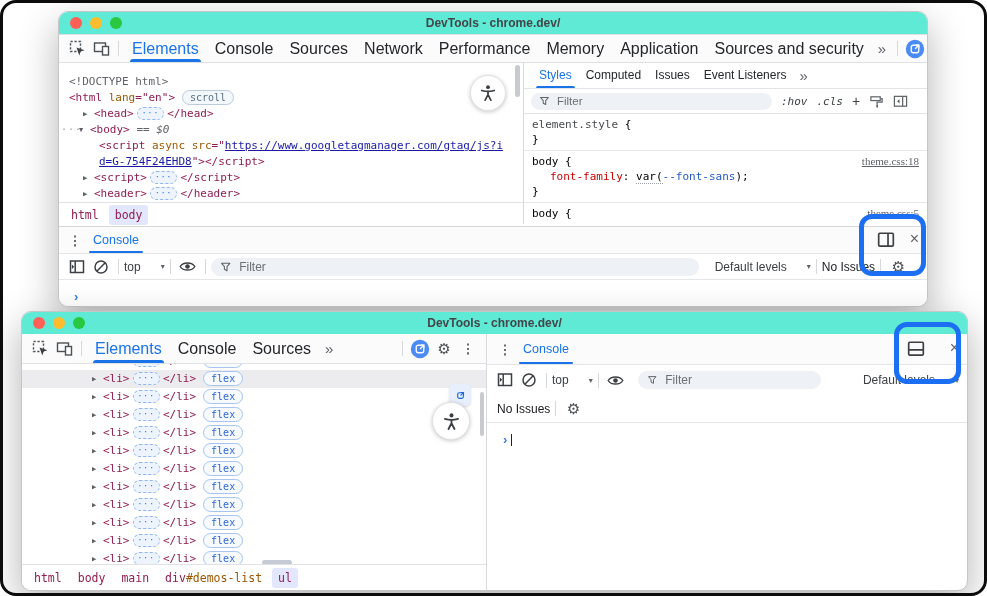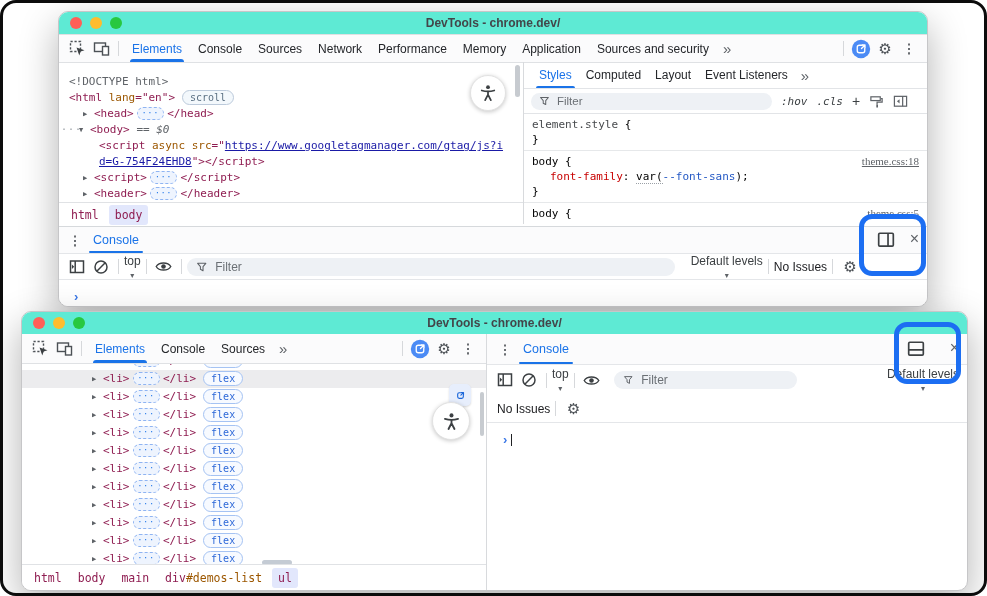--- a/index.html
+++ b/index.html
@@ -11,21 +11,21 @@
   .w-bottom{left:18px;top:308px;width:947px;height:280px;z-index:5;}
   .titlebar{height:22px;background:#5eead4;border-bottom:1px solid #e0e0e2;position:relative;display:flex;align-items:center;justify-content:center;}
   .lights{position:absolute;left:11px;top:5px;display:flex;gap:8px;}
   .light{width:12px;height:12px;border-radius:50%;}
   .l-red{background:#ff5f57}.l-yel{background:#febc2e}.l-grn{background:#28c840}
   .title{font-size:12px;font-weight:bold;color:#43464a;}
 
   
   .toolbar{display:flex;align-items:center;background:#fbfbfc;border-bottom:1px solid #dfe1e4;box-sizing:border-box;}
   .main-toolbar{height:28px;padding:0 6px;}
-  .tab{height:100%;display:flex;align-items:center;padding:0 8px;font-size:12px;color:#24262a;position:relative;cursor:default;white-space:nowrap;}
+  .tab{height:100%;display:flex;align-items:center;padding:0 8px;font-size:16px;color:#24262a;position:relative;cursor:default;white-space:nowrap;}
   .tab.sel{color:#1a73e8;}
   .tab.sel::after{content:"";position:absolute;left:6px;right:6px;bottom:0;height:3px;border-radius:3px 3px 0 0;background:#1a73e8;}
   .vsep{width:1px;height:15px;background:#d6d8db;margin:0 5px;flex:0 0 auto;}
   .tbtn{width:24px;height:24px;display:flex;align-items:center;justify-content:center;color:#4c5156;flex:0 0 auto;}
   .overflow{font-size:15px;color:#5f6368;padding:0 6px;}
   .gear{font-size:15px;color:#4c5156;line-height:1;}
   .kebab{font-size:13px;font-weight:bold;color:#5f6368;line-height:1;}
   .push{margin-left:auto;}
 
   
@@ -70,21 +70,21 @@
   .rule .src{position:absolute;right:8px;top:3px;color:#5f6368;text-decoration:underline;font-family:Liberation Serif, serif;}
   .prop-name{color:#c80000;text-align:center;}
   .prop-var{color:#2257c4;}
   .sel-gray{color:#474a4d;}
 
   
   .cheader{height:26px;display:flex;align-items:center;border-bottom:1px solid #e4e6e9;position:relative;background:#fbfbfc;}
   .ctab{font-size:12.5px;color:#1a73e8;position:relative;height:100%;display:flex;align-items:center;padding:0 6px;}
   .ctab::after{content:"";position:absolute;left:2px;right:2px;bottom:0;height:2.5px;border-radius:2px;background:#1a73e8;}
   .ctoolbar{display:flex;align-items:center;border-bottom:1px solid #e4e6e9;background:#fff;padding:0 6px;box-sizing:border-box;}
-  .dd{font-size:12px;color:#3c4043;display:flex;align-items:center;gap:3px;white-space:nowrap;flex-direction:column;}
+  .dd{font-size:12px;color:#3c4043;display:flex;align-items:center;gap:20px;white-space:nowrap;}
   .caret{font-size:8px;color:#5f6368;}
   .cpill{display:flex;align-items:center;background:#eef1f5;border-radius:11px;height:18px;padding:0 9px;gap:6px;}
   .cpill input{border:none;background:transparent;outline:none;font-size:12px;color:#3c4043;width:100%;font-family:"Liberation Sans",sans-serif;}
   .cpill input::placeholder{color:#6b7075;}
   .prompt{font-size:13px;font-weight:bold;color:#3b78e7;}
   .closex{font-size:16px;color:#5f6368;line-height:1;}
   .textlbl{font-size:12px;color:#202124;white-space:nowrap;}
 
   
   .leftpane{position:absolute;left:0;top:22px;width:464px;bottom:0;}
@@ -181,21 +181,21 @@
         <span class="crumb">html</span>
         <span class="crumb sel">body</span>
       </div>
     </div>
 
     <div class="paned" style="left:464px;top:50px;bottom:82px;"></div>
     <div class="stylespane">
       <div class="sp-tabs">
         <span class="sp-tab sel">Styles</span>
         <span class="sp-tab">Computed</span>
-        <span class="sp-tab">Layout</span>
+        <span class="sp-tab">Issues</span>
         <span class="sp-tab">Event Listeners</span>
         <span class="overflow">»</span>
       </div>
       <div class="sp-filter">
         <div class="fpill" style="width:225px;">
           <svg width="12" height="12" viewBox="0 0 14 14">
               <path d="M2,2.5 H12 L8.6,6.6 V11.5 L5.4,9.8 V6.6 Z" fill="none" stroke="#5f6368" stroke-width="1.3" stroke-linejoin="round"></path>
             </svg>
           <input placeholder="Filter" style="">
         </div>

